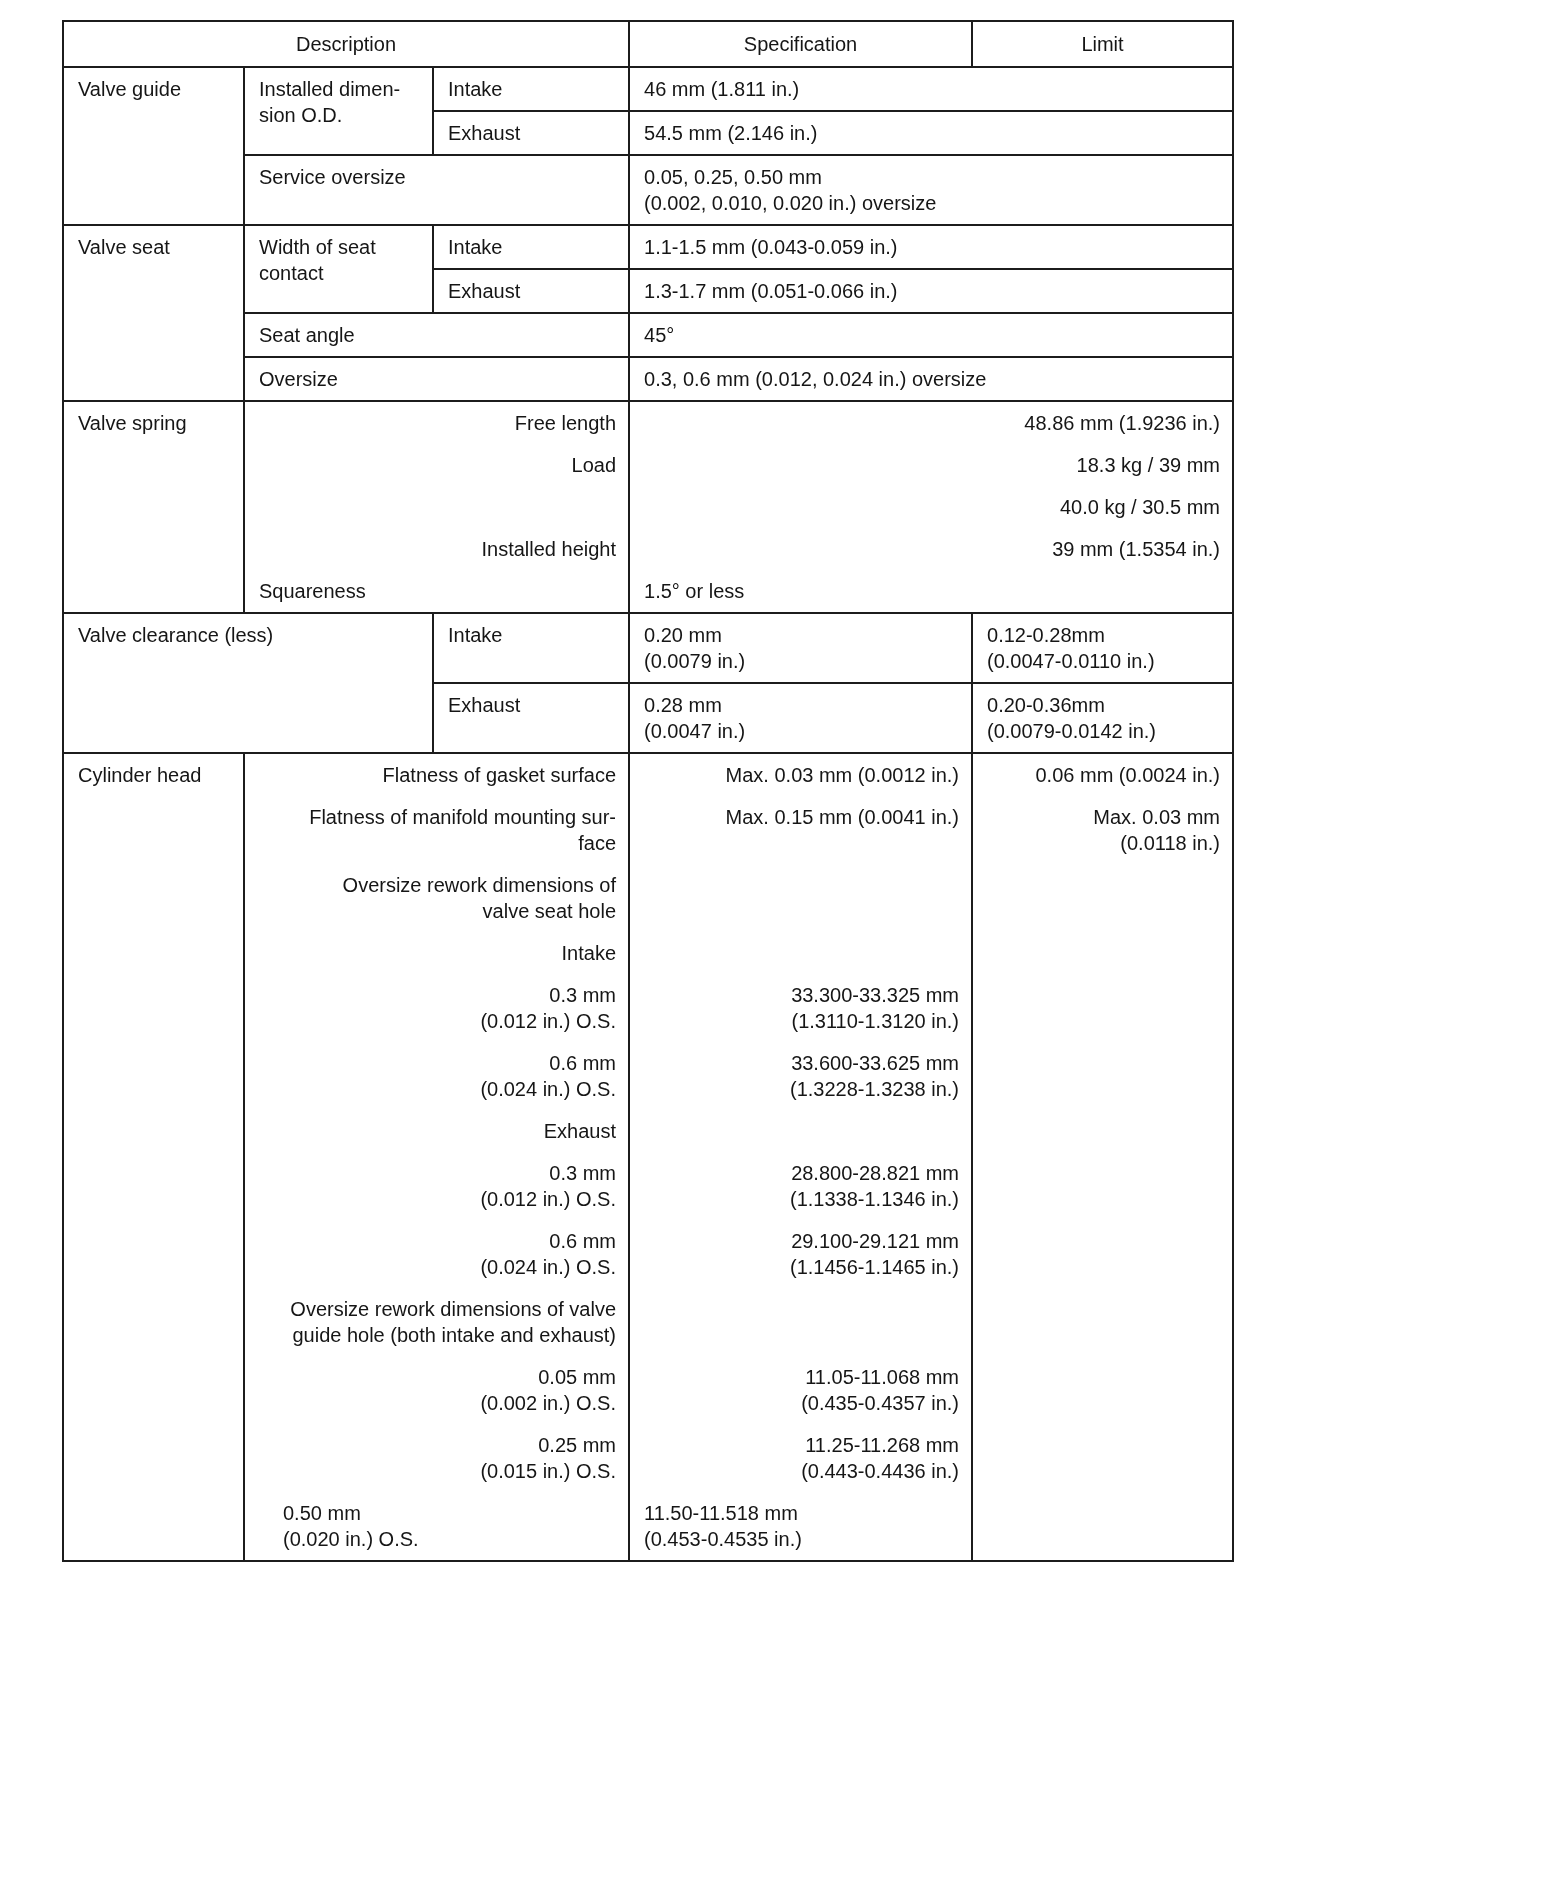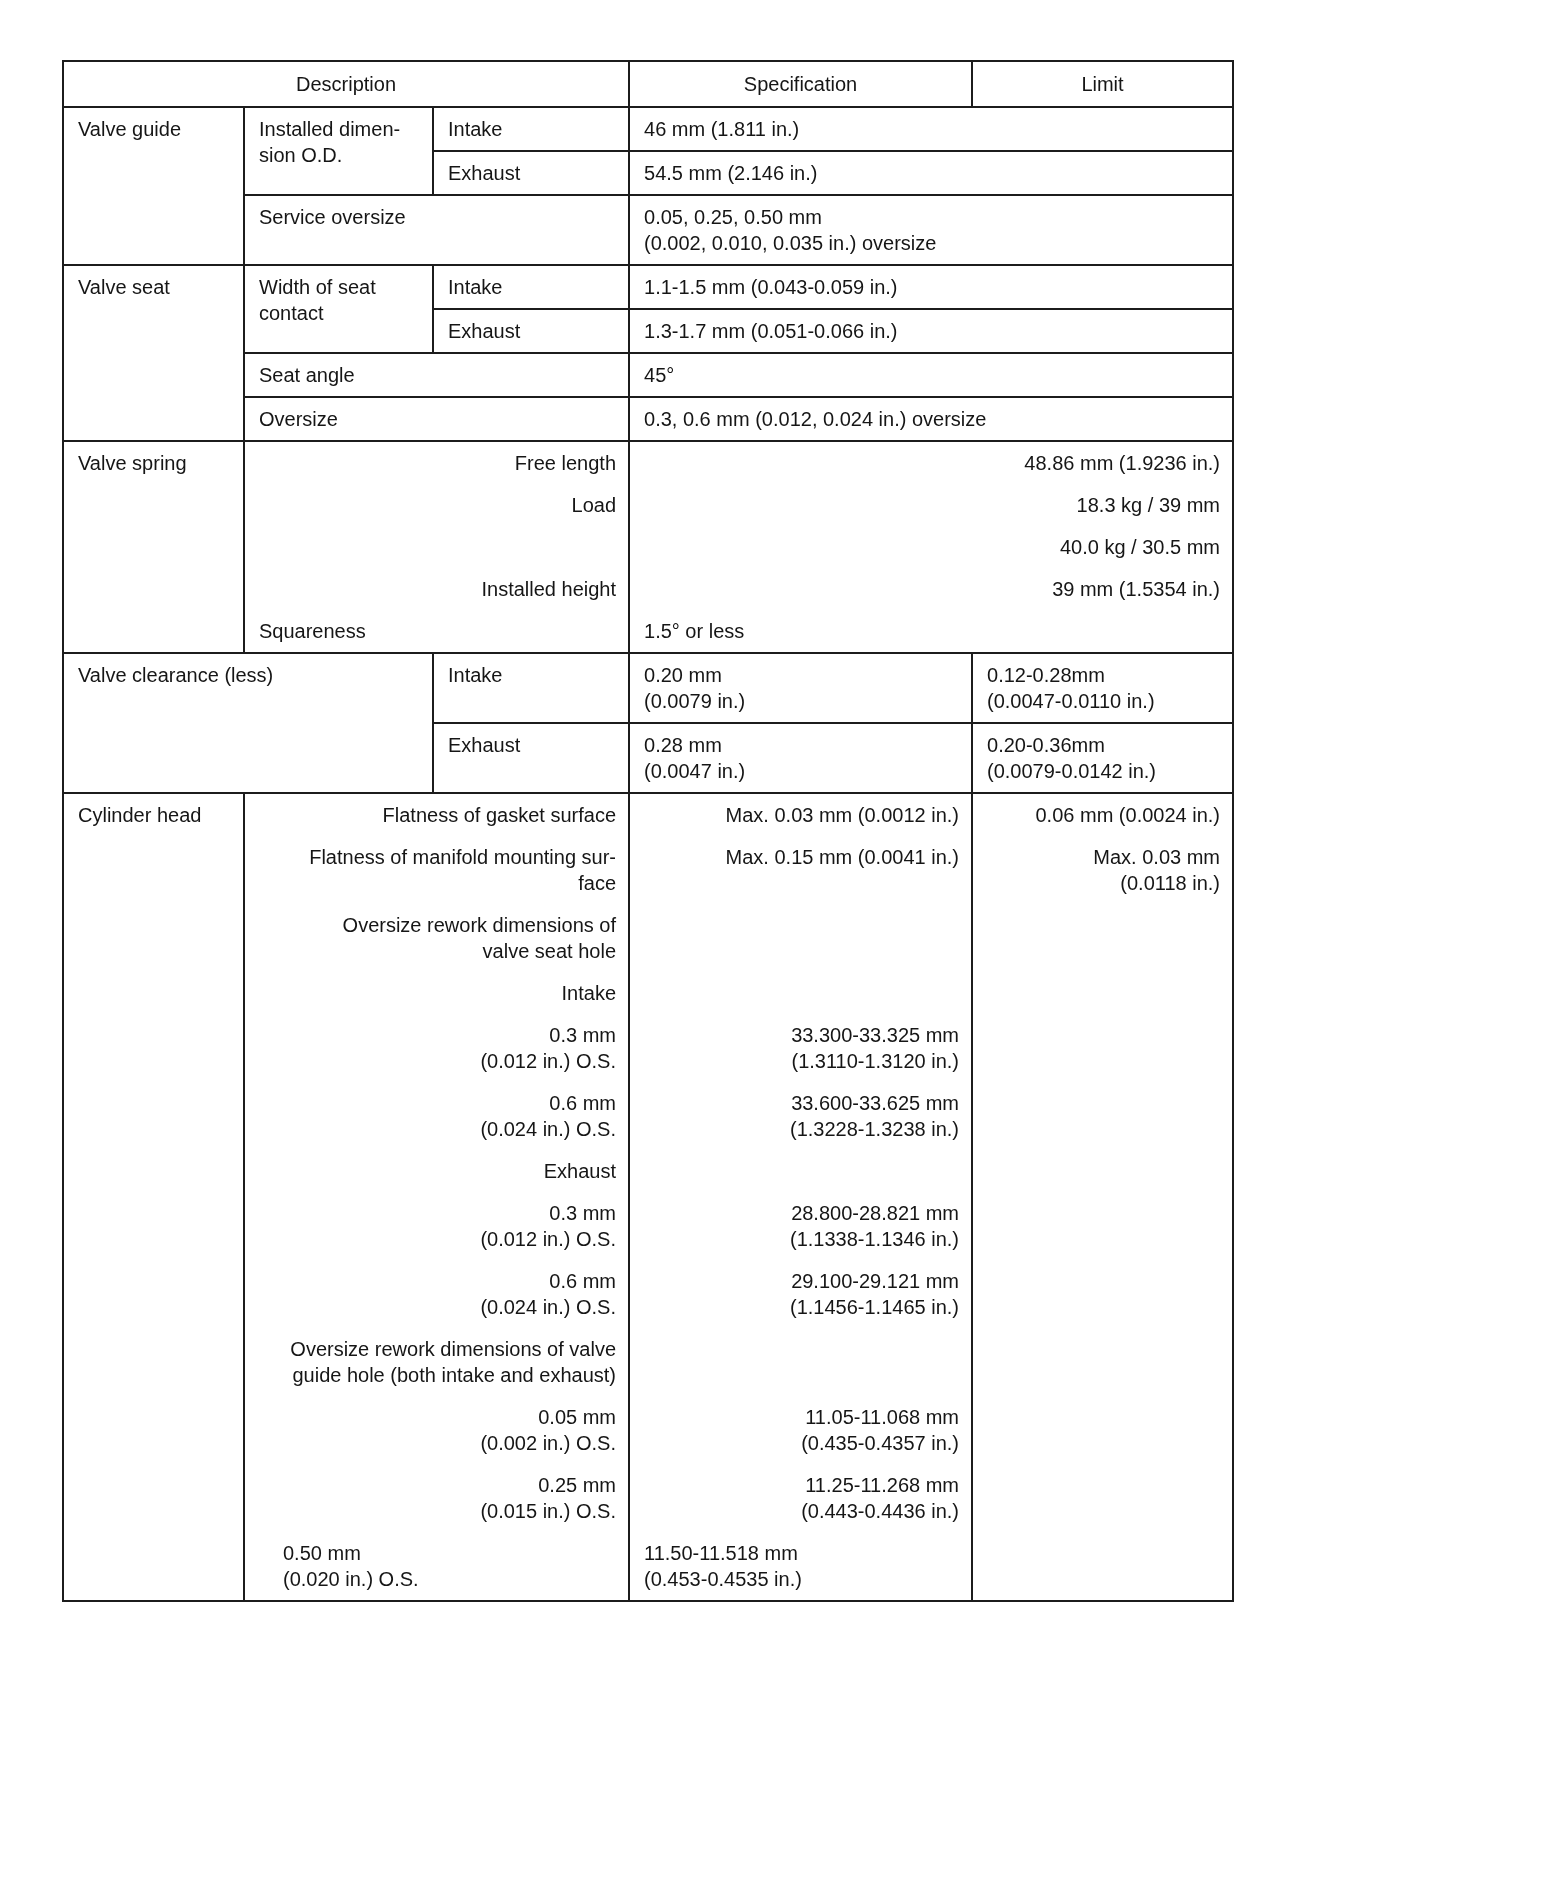--- a/index.html
+++ b/index.html
@@ -18,21 +18,20 @@
     min-height: 1898px;
     background: #ffffff;
     box-sizing: border-box;
     padding: 20px 0 0 62px;
   }
   table.spec-table {
     border-collapse: collapse;
     table-layout: fixed;
     width: 1170px;
     background: #ffffff;
-    margin-top: 40px;
   }
   col.c1 { width: 181px; }
   col.c2 { width: 189px; }
   col.c3 { width: 196px; }
   col.c4 { width: 343px; }
   col.c5 { width: 261px; }
   th, td {
     border: 2px solid #1c1c1c;
     font-size: 20px;
     line-height: 26px;
@@ -87,21 +86,21 @@
         <td>Intake</td>
         <td colspan="2">46 mm (1.811 in.)</td>
       </tr>
       <tr>
         <td>Exhaust</td>
         <td colspan="2">54.5 mm (2.146 in.)</td>
       </tr>
       <tr>
         <td colspan="2">Service oversize</td>
         <td colspan="2">0.05, 0.25, 0.50 mm
-(0.002, 0.010, 0.035 in.) oversize</td>
+(0.002, 0.010, 0.020 in.) oversize</td>
       </tr>
 
       <tr>
         <td class="cat" rowspan="4">Valve seat</td>
         <td rowspan="2">Width of seat
 contact</td>
         <td>Intake</td>
         <td colspan="2">1.1-1.5 mm (0.043-0.059 in.)</td>
       </tr>
       <tr>

